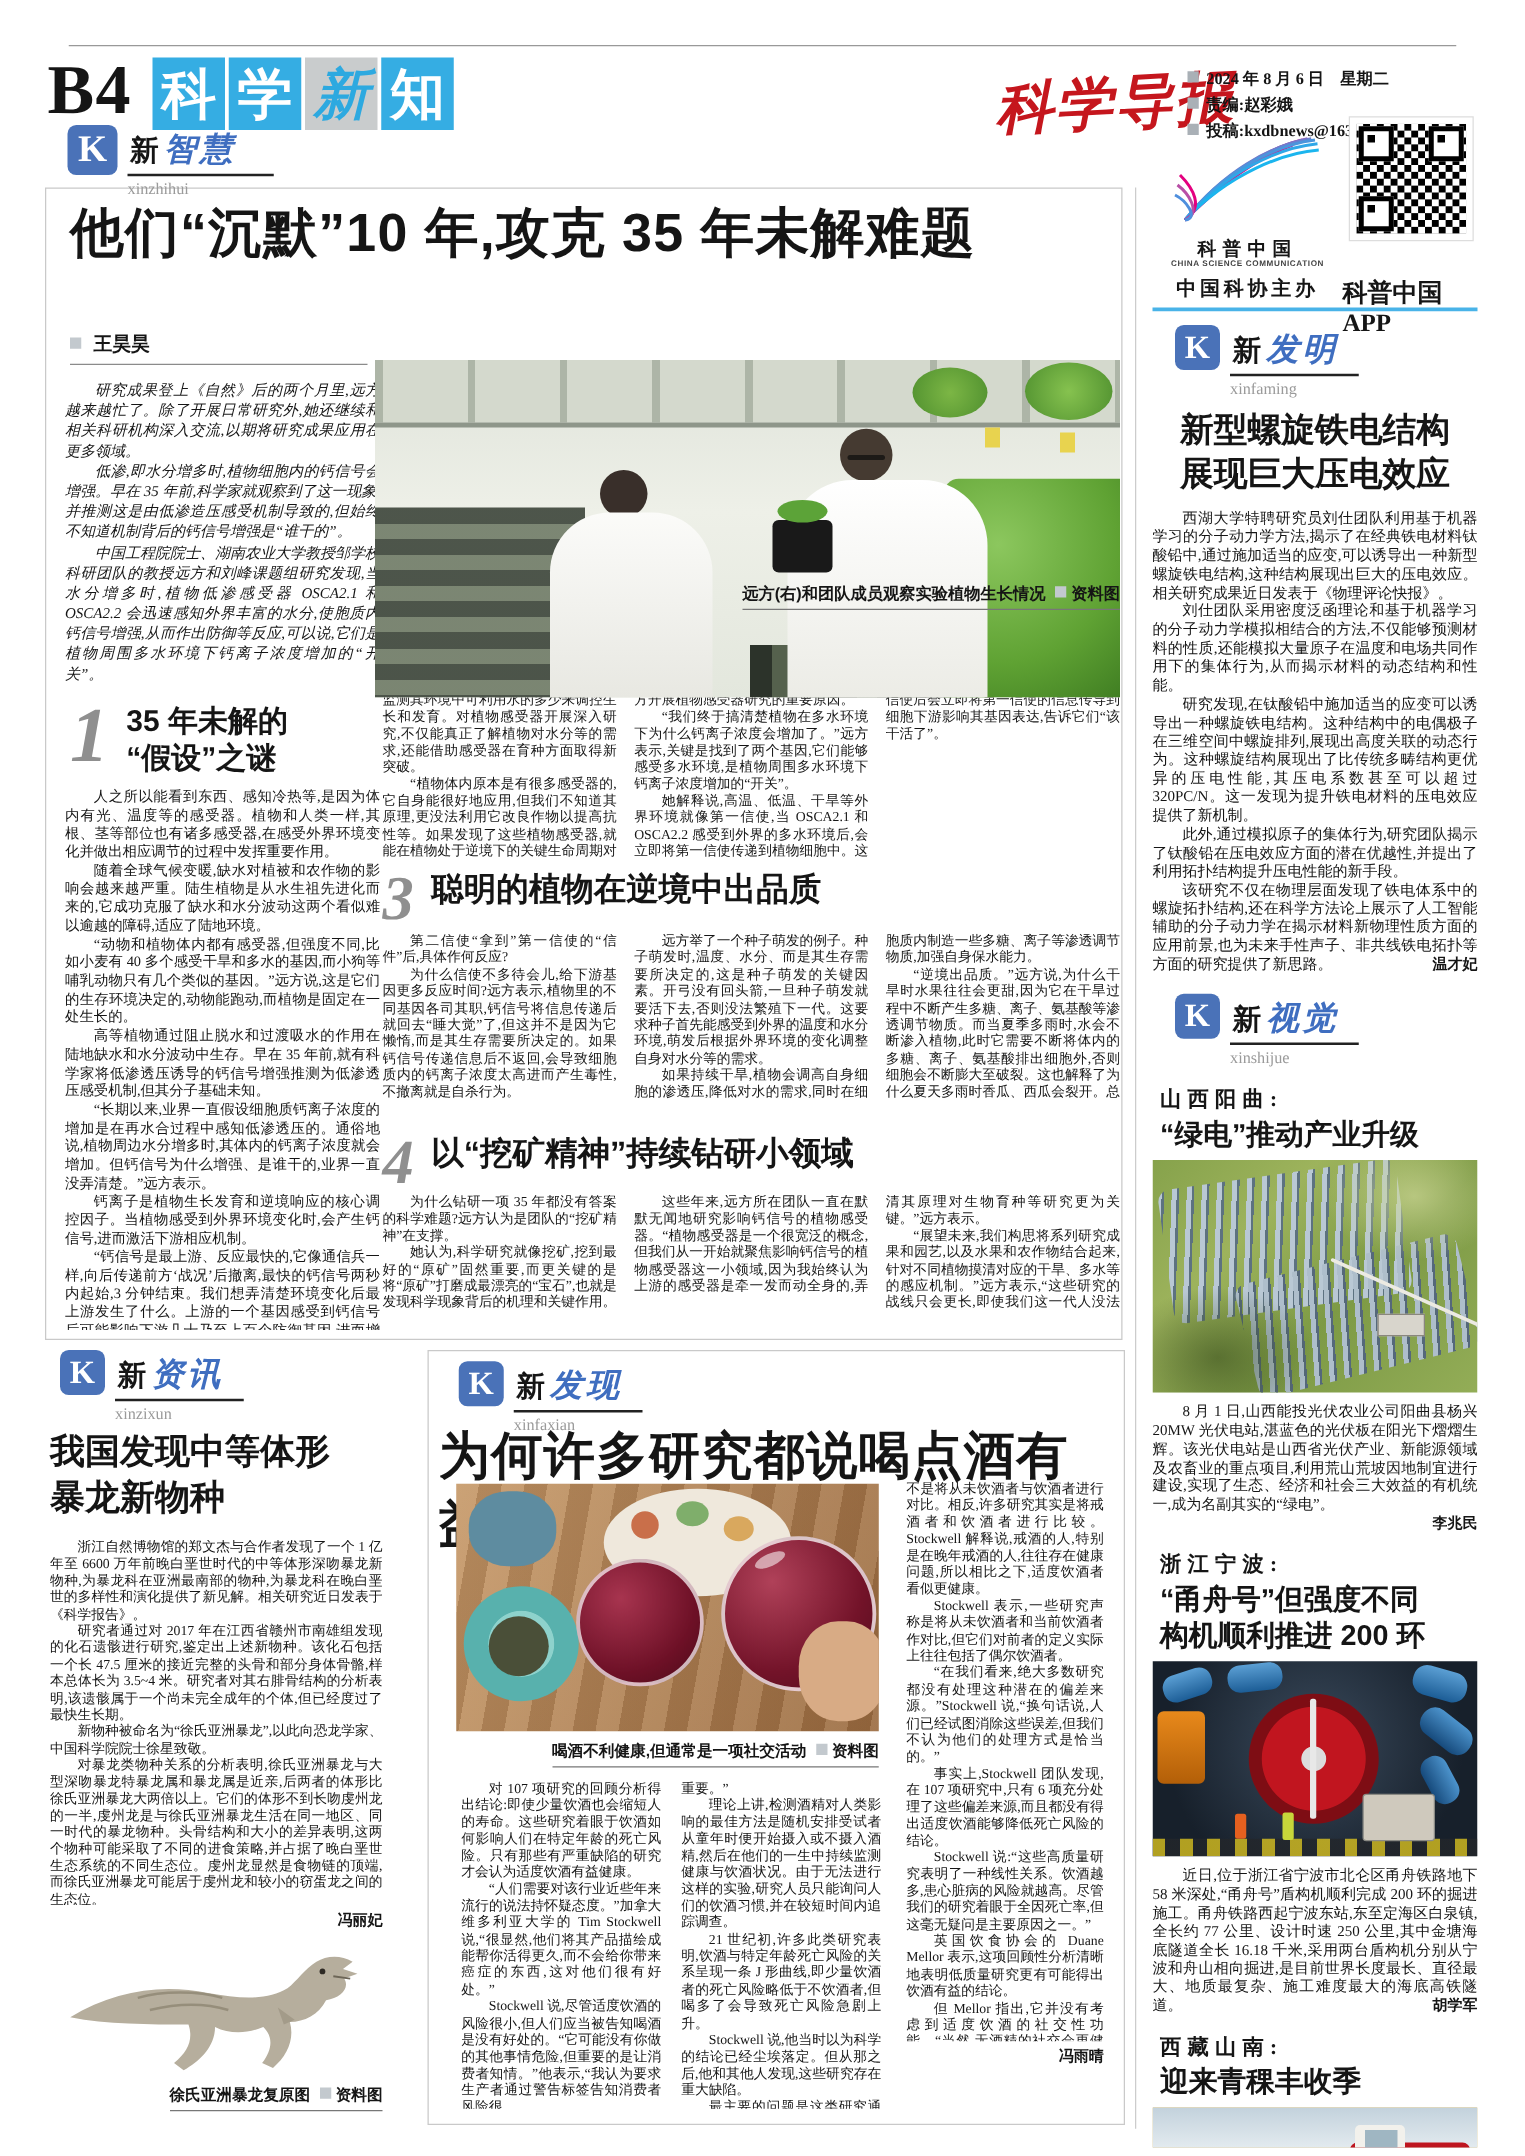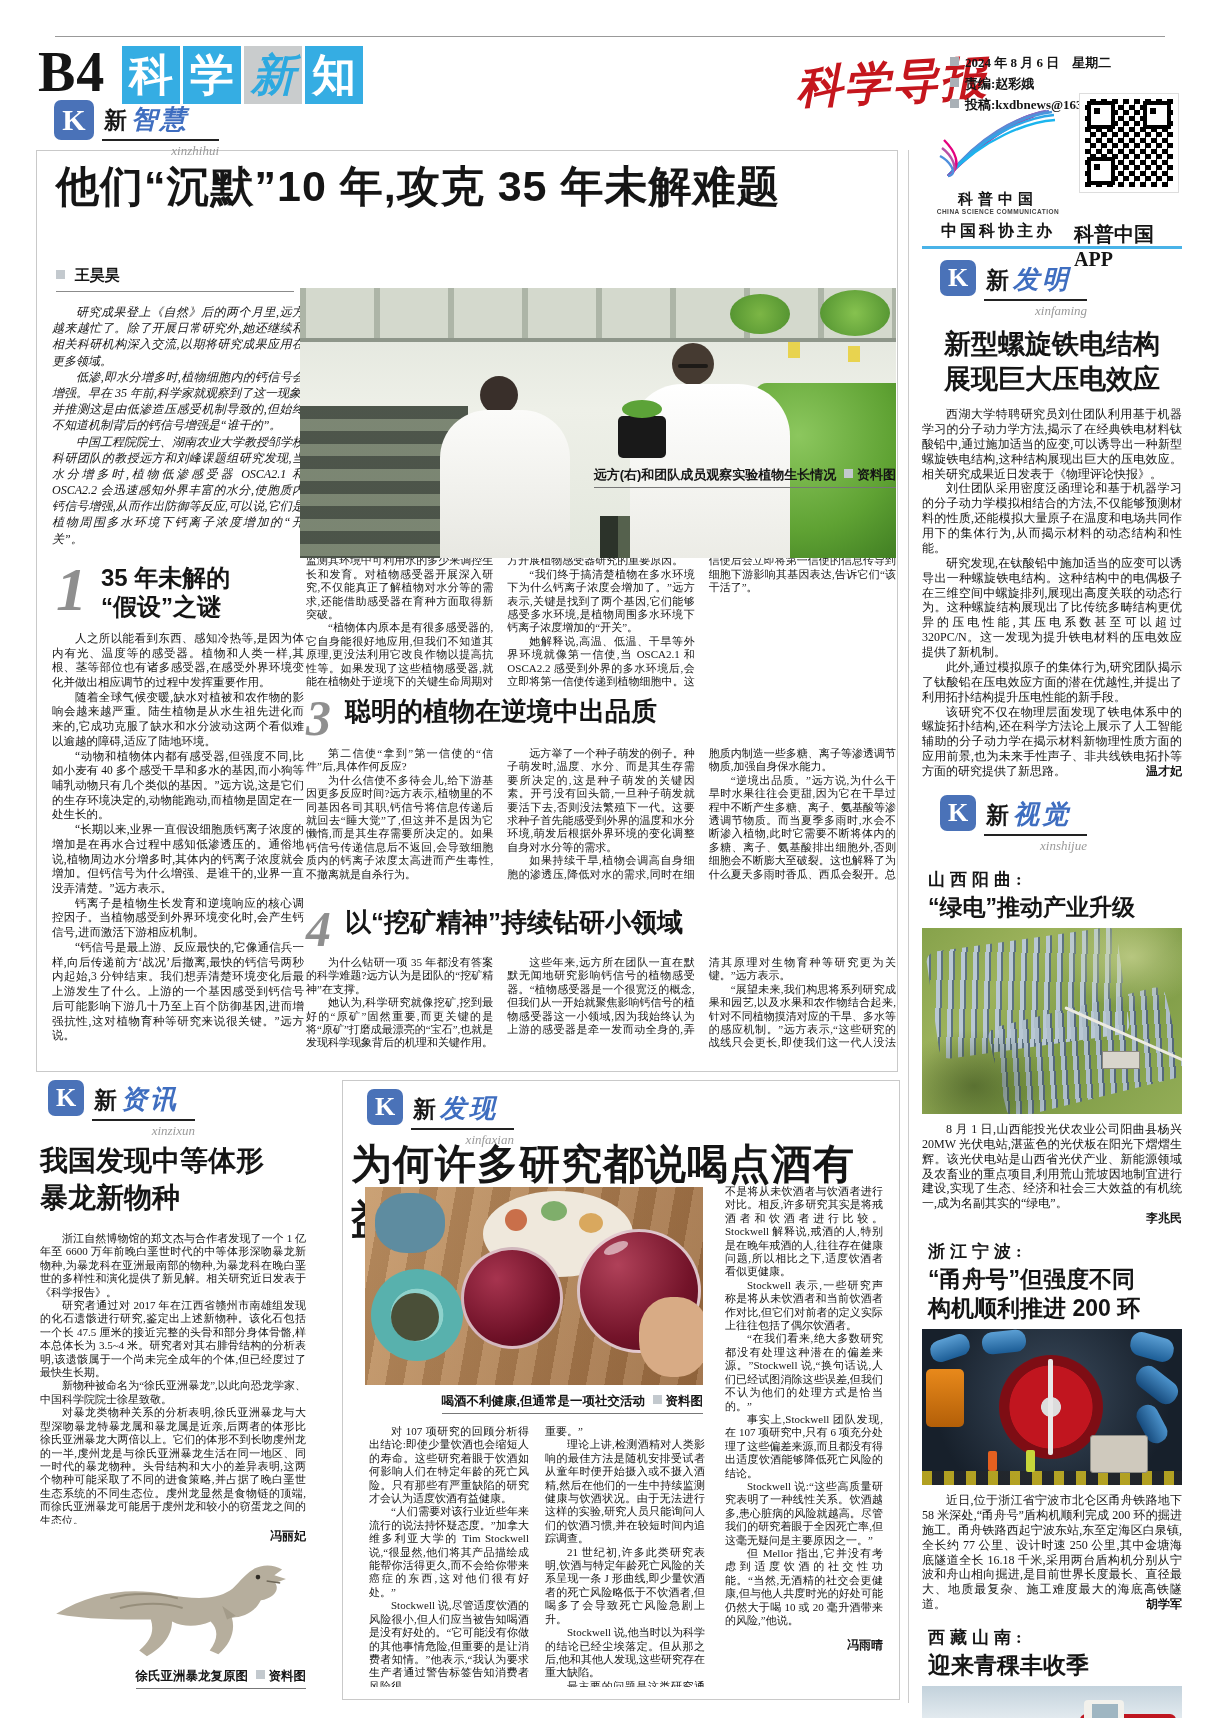--- a/index.html
+++ b/index.html
@@ -20,21 +20,21 @@
   .masthead{font-size:46px;font-weight:bold;font-style:italic;color:#c5161d;letter-spacing:2px;transform:rotate(-3deg);}
   .hinfo{font-size:13px;font-weight:bold;line-height:21px;white-space:nowrap;}
   
   .klogo-row{display:flex;align-items:flex-start;}
   .kbox{width:40px;height:40px;background:#4a72b8;border-radius:7px;color:#fff;
         display:flex;align-items:center;justify-content:center;font-size:30px;font-weight:bold;flex:0 0 auto;}
   .klabel{margin-left:8px;}
   .klabel-line{display:flex;align-items:baseline;border-bottom:2px solid #222;padding:2px 30px 2px 2px;}
   .kzh{font-size:23px;font-weight:bold;font-family:"Liberation Sans","DejaVu Sans",sans-serif;}
   .kscript{font-size:26px;font-weight:bold;font-style:italic;color:#3f6ec0;margin-left:4px;letter-spacing:3px;}
-  .kpinyin{font-size:13px;font-style:italic;color:#9a9a9a;margin-top:2px;text-align:right;}
+  .kpinyin{font-size:13px;color:#9a9a9a;margin-top:2px;}
   
   .frame{border:1px solid #c9c9c9;}
   .main-headline{font-size:43px;font-weight:bold;letter-spacing:1px;
     font-family:"Liberation Sans","DejaVu Sans",sans-serif;
     text-shadow:-2px -2px 0 #fff,2px -2px 0 #fff,-2px 2px 0 #fff,2px 2px 0 #fff,0 3px 3px #fff;}
   .author{font-size:15px;font-weight:bold;border-bottom:1px solid #8b8b8b;padding-bottom:6px;}
   .intro{font-style:italic;font-size:12px;line-height:1.35;}
   .sechead{display:flex;align-items:flex-start;}
   .secnum{font-size:62px;line-height:52px;font-weight:bold;font-style:italic;color:#8f8f8f;margin-right:14px;}
   .sectitle{font-size:24px;font-weight:bold;line-height:29px;font-family:"Liberation Sans","DejaVu Sans",sans-serif;}
@@ -158,20 +158,21 @@
     </div>
     <div class="sechead" style="margin:16px 0 10px 4px;">
       <div class="secnum">1</div>
       <div class="sectitle"><span>35 年未解的</span><br>
         <span>“假设”之谜</span></div>
     </div>
     <div class="bt" style="font-size:11.5px;line-height:1.28;">
       <p class="ind">人之所以能看到东西、感知冷热等,是因为体内有光、温度等的感受器。植物和人类一样,其根、茎等部位也有诸多感受器,在感受外界环境变化并做出相应调节的过程中发挥重要作用。</p>
       <p class="ind">随着全球气候变暖,缺水对植被和农作物的影响会越来越严重。陆生植物是从水生祖先进化而来的,它成功克服了缺水和水分波动这两个看似难以逾越的障碍,适应了陆地环境。</p>
       <p class="ind">“动物和植物体内都有感受器,但强度不同,比如小麦有 40 多个感受干旱和多水的基因,而小狗等哺乳动物只有几个类似的基因。”远方说,这是它们的生存环境决定的,动物能跑动,而植物是固定在一处生长的。</p>
+      <p class="ind">高等植物通过阻止脱水和过渡吸水的作用在陆地缺水和水分波动中生存。早在 35 年前,就有科学家将低渗透压诱导的钙信号增强推测为低渗透压感受机制,但其分子基础未知。</p>
       <p class="ind">“长期以来,业界一直假设细胞质钙离子浓度的增加是在再水合过程中感知低渗透压的。通俗地说,植物周边水分增多时,其体内的钙离子浓度就会增加。但钙信号为什么增强、是谁干的,业界一直没弄清楚。”远方表示。</p>
       <p class="ind">钙离子是植物生长发育和逆境响应的核心调控因子。当植物感受到外界环境变化时,会产生钙信号,进而激活下游相应机制。</p>
       <p class="ind">“钙信号是最上游、反应最快的,它像通信兵一样,向后传递前方‘战况’后撤离,最快的钙信号两秒内起始,3 分钟结束。我们想弄清楚环境变化后最上游发生了什么。上游的一个基因感受到钙信号后可能影响下游几十乃至上百个防御基因,进而增强抗性,这对植物育种等研究来说很关键。”远方说。</p>
     </div>
   </div>
 
   <div class="abs sechead" style="left:306px;top:489px;">
     <div class="secnum" style="font-size:50px;line-height:42px;">2</div>
     <div class="sectitle" style="font-size:26px;">找到钙离子浓度增加的“开关”</div>
   </div>
@@ -370,18 +371,19 @@
       <p class="ind">21 世纪初,许多此类研究表明,饮酒与特定年龄死亡风险的关系呈现一条 J 形曲线,即少量饮酒者的死亡风险略低于不饮酒者,但喝多了会导致死亡风险急剧上升。</p>
       <p class="ind">Stockwell 说,他当时以为科学的结论已经尘埃落定。但从那之后,他和其他人发现,这些研究存在重大缺陷。</p>
       <p class="ind">最主要的问题是这类研究通常</p>
     </div>
     <div class="abs bt jt" style="left:382px;top:104px;width:158px;height:448px;overflow:hidden;">
       <p style="margin:0;">不是将从未饮酒者与饮酒者进行对比。相反,许多研究其实是将戒酒者和饮酒者进行比较。Stockwell 解释说,戒酒的人,特别是在晚年戒酒的人,往往存在健康问题,所以相比之下,适度饮酒者看似更健康。</p>
       <p class="ind">Stockwell 表示,一些研究声称是将从未饮酒者和当前饮酒者作对比,但它们对前者的定义实际上往往包括了偶尔饮酒者。</p>
       <p class="ind">“在我们看来,绝大多数研究都没有处理这种潜在的偏差来源。”Stockwell 说,“换句话说,人们已经试图消除这些误差,但我们不认为他们的处理方式是恰当的。”</p>
       <p class="ind">事实上,Stockwell 团队发现,在 107 项研究中,只有 6 项充分处理了这些偏差来源,而且都没有得出适度饮酒能够降低死亡风险的结论。</p>
       <p class="ind">Stockwell 说:“这些高质量研究表明了一种线性关系。饮酒越多,患心脏病的风险就越高。尽管我们的研究着眼于全因死亡率,但这毫无疑问是主要原因之一。”</p>
+      <p class="ind">英国饮食协会的 Duane Mellor 表示,这项回顾性分析清晰地表明低质量研究更有可能得出饮酒有益的结论。</p>
       <p class="ind">但 Mellor 指出,它并没有考虑到适度饮酒的社交性功能。“当然,无酒精的社交会更健康,但与他人共度时光的好处可能仍然大于喝 10 或 20 毫升酒带来的风险,”他说。</p>
     </div>
     <div class="abs byline-r" style="left:382px;top:556px;width:158px;">冯雨晴</div>
   </div>
 
 </div>
 
 </body></html>

